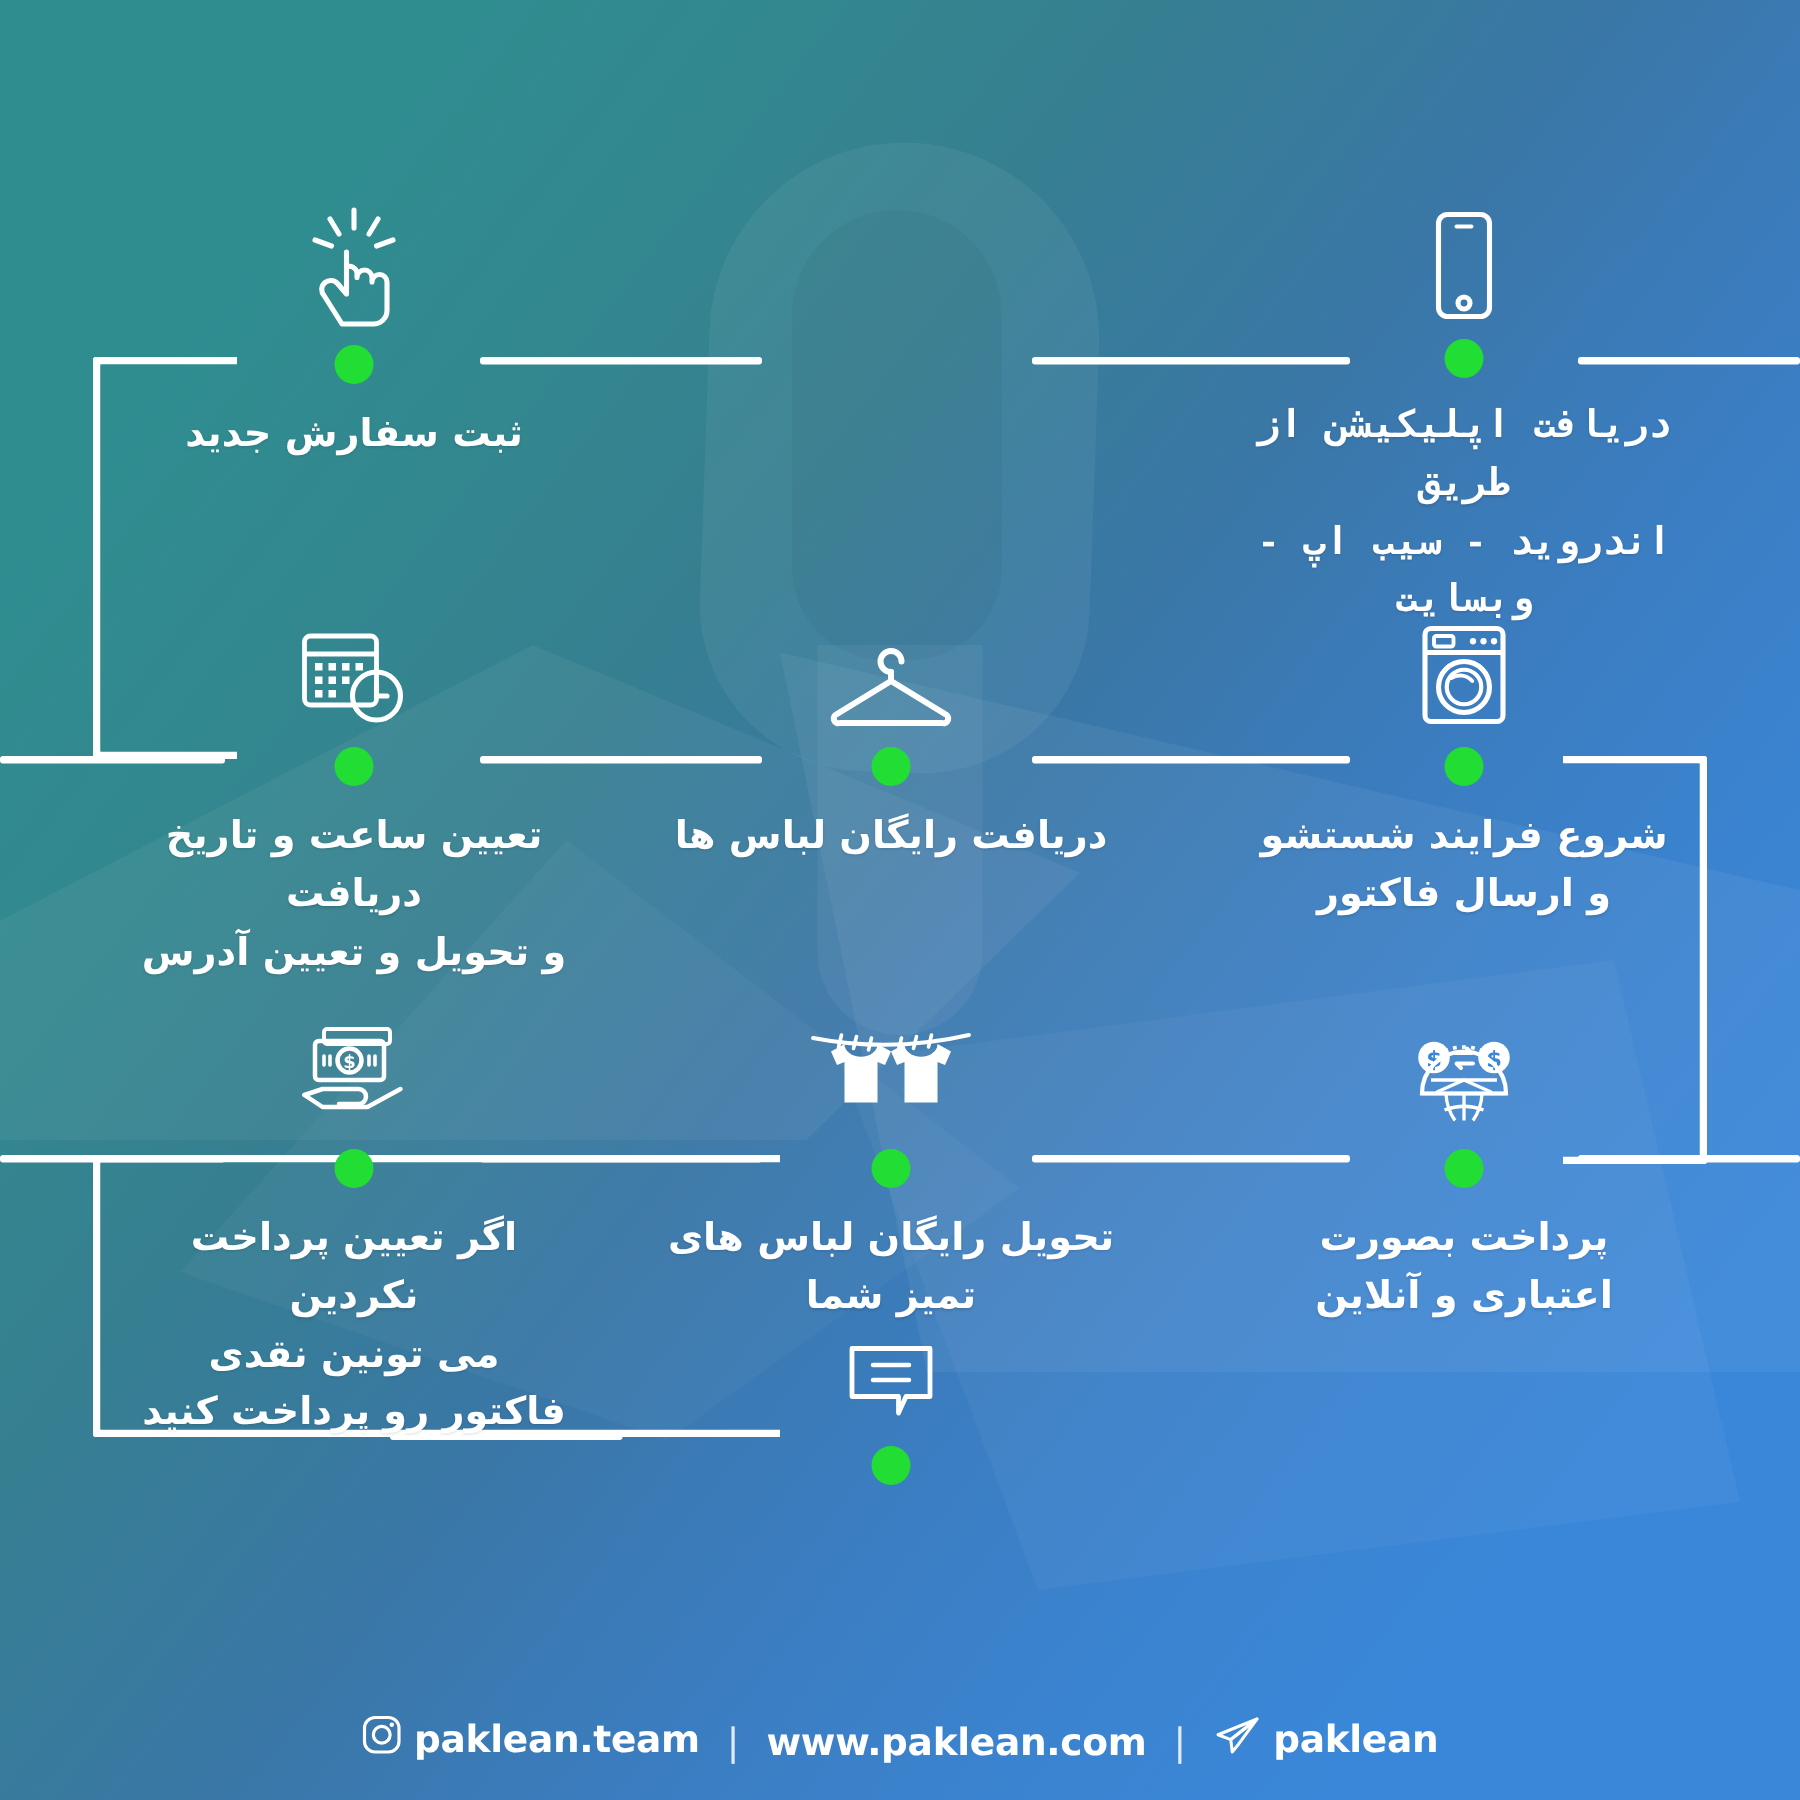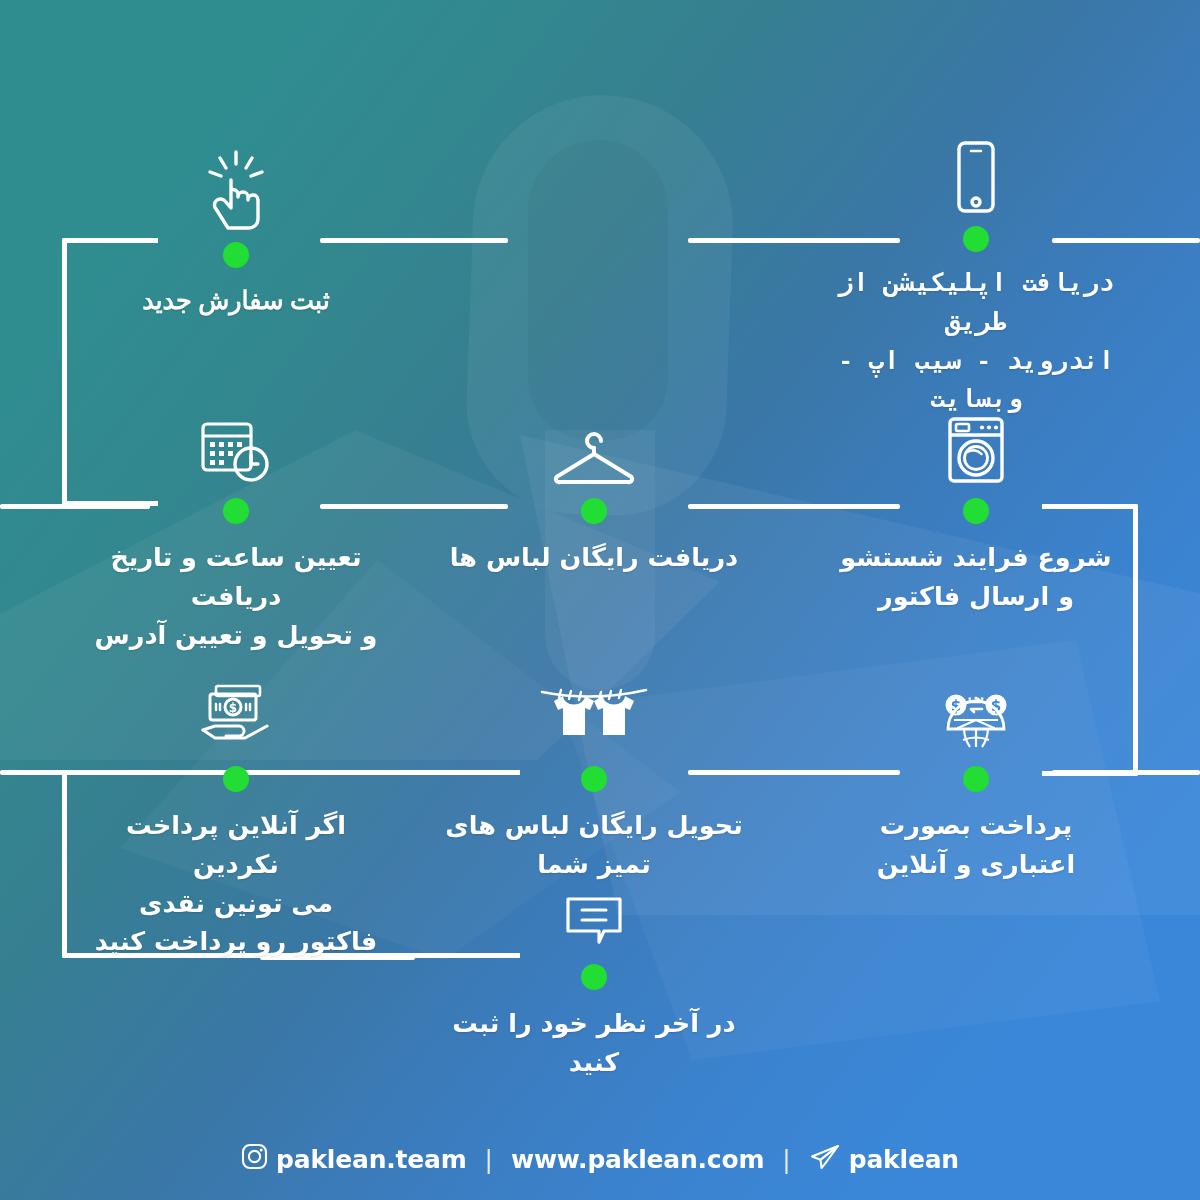--- a/index.html
+++ b/index.html
@@ -167,21 +167,21 @@
     white-space: pre-line;
   }
 
   
   .footer {
     position: absolute;
     left: 0;
     right: 0;
     bottom: 24px;
     display: flex;
-    align-items: center;
+    align-items: flex-end;
     justify-content: center;
     gap: 14px;
     direction: ltr;
     color: #ffffff;
   }
   .footer .fitem {
     display: flex;
     align-items: center;
     gap: 8px;
     font-size: 25px;
@@ -234,21 +234,21 @@
         <line x1="21" y1="11" x2="31" y2="11" stroke-width="2.6" stroke-linecap="round"></line>
         <circle cx="26" cy="62" r="4"></circle>
       </svg>
     </div>
     <div class="dot"></div>
     <div class="label">دریافت اپلیکیشن از طریق
 اندروید - سیب اپ - وبسایت</div>
   </div>
 
 
-  <div class="step" style="left:86px; top:144px;font-family:Liberation Serif, serif;">
+  <div class="step" style="left:86px; top:132px;">
     <div class="icon">
       <svg width="70" height="82" viewBox="0 0 70 82" fill="none" stroke="#ffffff" stroke-width="3.4" stroke-linecap="round">
         <line x1="35" y1="4" x2="35" y2="16"></line>
         <line x1="19" y1="10" x2="25" y2="20"></line>
         <line x1="51" y1="10" x2="45" y2="20"></line>
         <line x1="9" y1="24" x2="20" y2="28"></line>
         <line x1="61" y1="24" x2="50" y2="28"></line>
         <path d="M30 32 v28 l-6 -7 a6 6 0 0 0 -9 8 l12 19 h21 a9 9 0 0 0 9 -9 v-19 a5 5 0 0 0 -10 0 v-3 a5 5 0 0 0 -10 0 v-3 a5 5 0 0 0 -7 -4 z" stroke-linejoin="round"></path>
       </svg>
     </div>
@@ -368,35 +368,34 @@
           <line x1="18" y1="22" x2="18" y2="28"></line>
           <line x1="22" y1="22" x2="22" y2="28"></line>
           <line x1="48" y1="22" x2="48" y2="28"></line>
           <line x1="52" y1="22" x2="52" y2="28"></line>
         </g>
         <path d="M5 48 l12 -4 h24 a5 5 0 0 1 0 10 h-13" stroke-linecap="round" stroke-linejoin="round" fill="none"></path>
         <path d="M5 48 l12 8 h30 l22 -12" stroke-linecap="round" stroke-linejoin="round" fill="none"></path>
       </svg>
     </div>
     <div class="dot"></div>
-    <div class="label">اگر آنلاین پرداخت نکردین
+    <div class="label">اگر تعیین پرداخت نکردین
 می تونین نقدی
 فاکتور رو پرداخت کنید</div>
   </div>
 
   <div class="step" style="left:444px; top:866px;">
     <div class="icon">
       <svg width="62" height="58" viewBox="0 0 62 58" fill="none" stroke="#ffffff" stroke-width="3.2">
         <path d="M5 5 h52 v32 h-16 l-5 11 v-11 h-31 z" stroke-linejoin="round"></path>
         <line x1="19" y1="16" x2="43" y2="16" stroke-linecap="round" stroke-width="3"></line>
         <line x1="19" y1="26" x2="43" y2="26" stroke-linecap="round" stroke-width="3"></line>
       </svg>
     </div>
     <div class="dot"></div>
-    <div class="label">در آخر نظر خود را ثبت کنید</div>
   </div>
 
   <div class="footer">
 
     <div class="fitem">
       <span>
         <svg width="27" height="27" viewBox="0 0 27 27" fill="none" stroke="#ffffff" stroke-width="2.1">
           <rect x="2" y="2" width="23" height="23" rx="7"></rect>
           <circle cx="13.5" cy="13.5" r="5.6"></circle>
           <circle cx="20.2" cy="6.9" r="1.5" fill="#ffffff" stroke="none"></circle>

